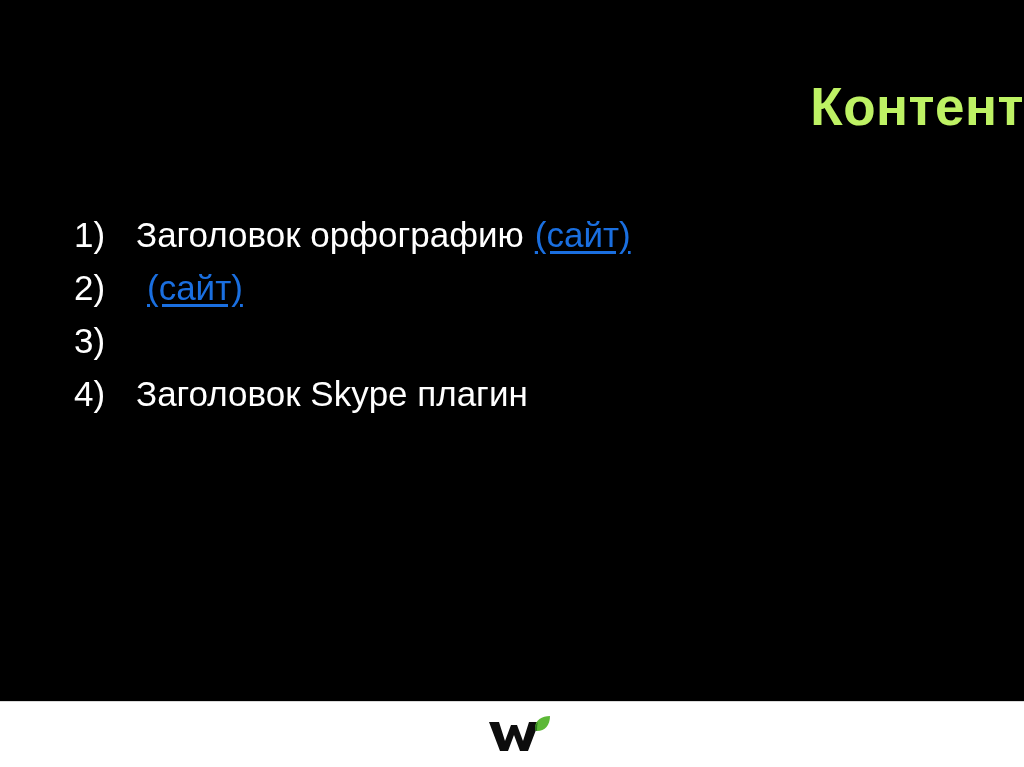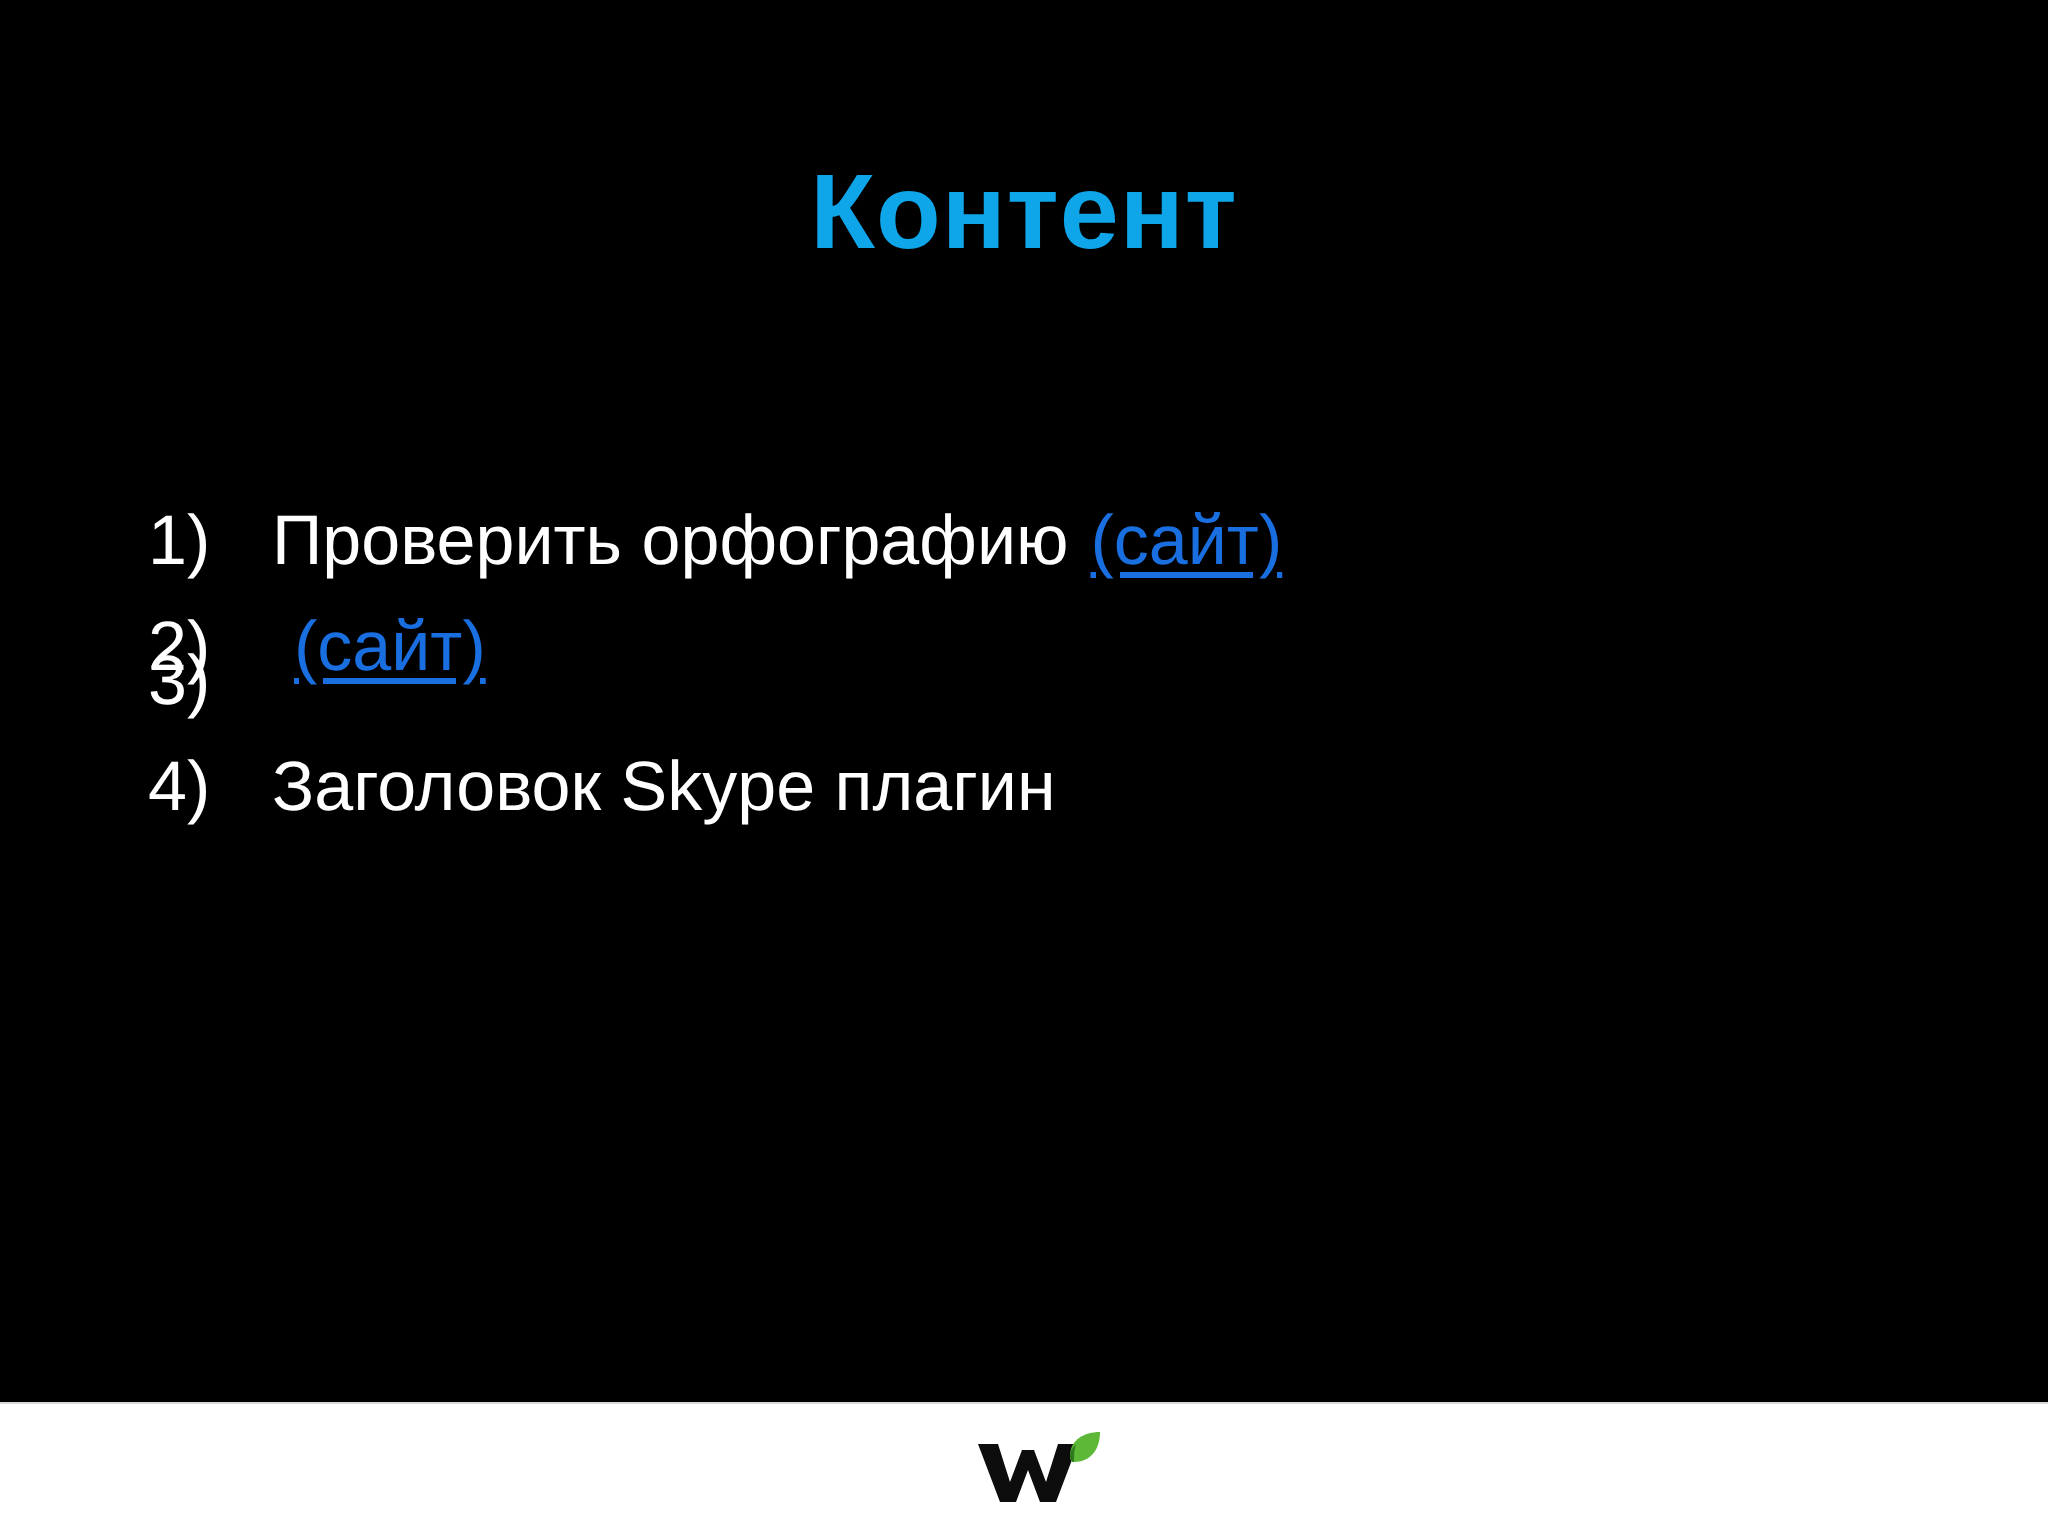--- a/index.html
+++ b/index.html
@@ -30,22 +30,22 @@
     height: 701px;
     background: #000000;
     overflow: hidden;
   }
 
   #slide-title {
     position: absolute;
     left: 0;
     top: 76px;
     width: 1024px;
-    text-align: center;
-    color: #0ea5e9;
+    text-align: right;
+    color: #bef264;
     font-family: "Liberation Sans", sans-serif;
     font-weight: bold;
     font-size: 53px;
     line-height: 62px;
     letter-spacing: 0.5px;
     white-space: nowrap;
   }
 
   #content-list {
     position: absolute;
@@ -75,21 +75,20 @@
   .item-text {
     color: #ffffff;
   }
 
   .item-link {
     color: #1a6fe0;
     text-decoration: underline;
     text-underline-offset: 4px;
     margin-left: 11px;
     cursor: pointer;
-    margin-top: 36px;
   }
 
   
   #slide-footer {
     position: absolute;
     left: 0;
     top: 701px;
     width: 1024px;
     height: 66px;
     background: #ffffff;
@@ -114,21 +113,21 @@
 <div id="slide">
 
   <div id="slide-body">
 
     <div id="slide-title">Контент</div>
 
     <div id="content-list">
 
       <div class="list-item">
         <span class="item-marker">1)</span>
-        <span class="item-text">Проверить орфографию</span>
+        <span class="item-text">Заголовок орфографию</span>
         <span class="item-link">(сайт)</span>
       </div>
 
       <div class="list-item">
         <span class="item-marker">2)</span>
         <span class="item-link">(сайт)</span>
       </div>
 
       <div class="list-item">
         <span class="item-marker">3)</span>

